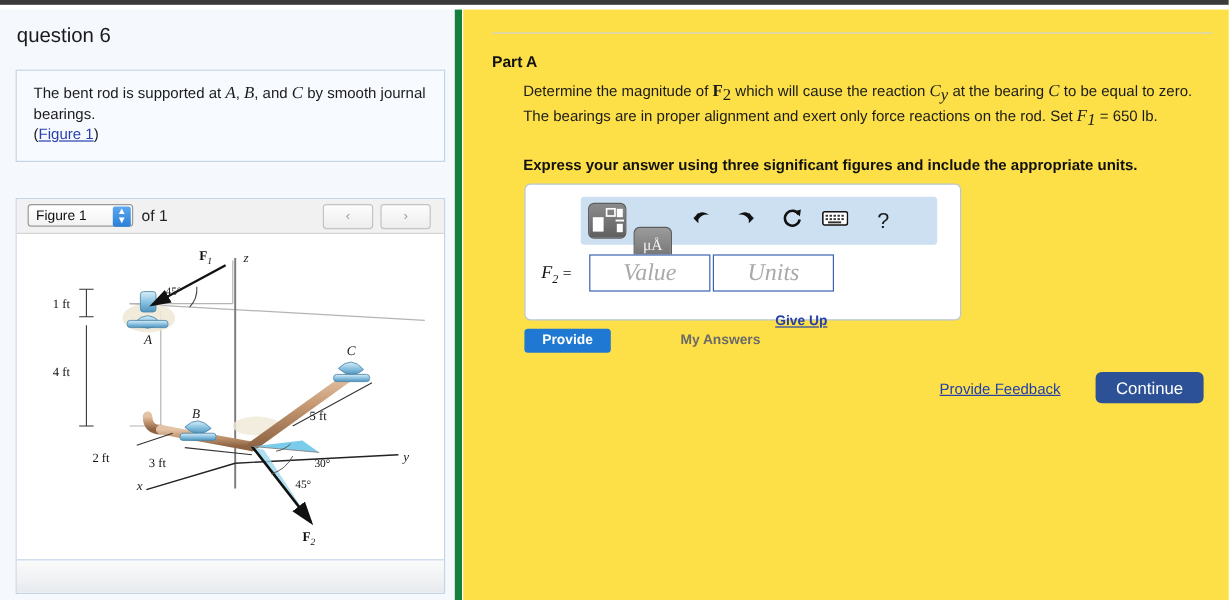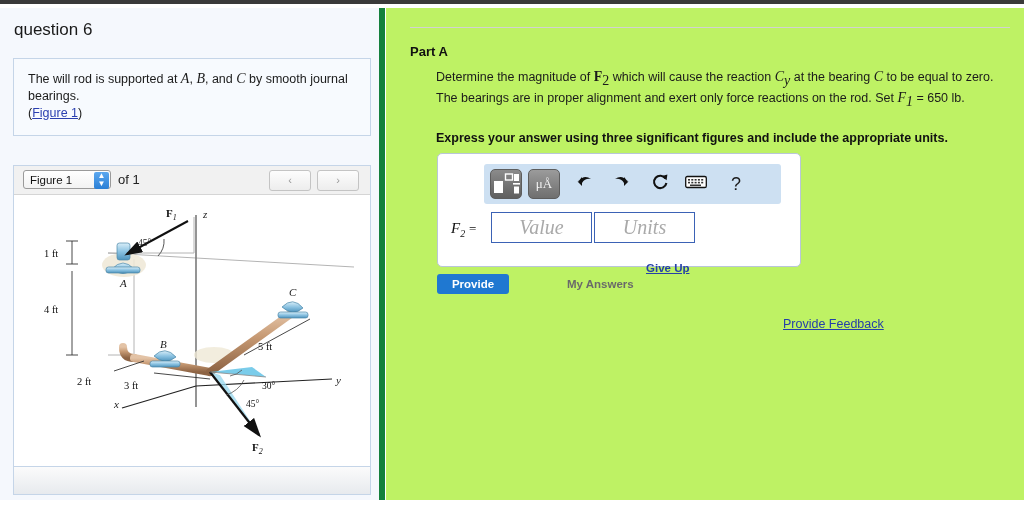--- a/index.html
+++ b/index.html
@@ -63,21 +63,21 @@
   .nav-prev{left:255px;} .nav-next{left:303px;}
 
   .fig-canvas{position:relative;height:272px;background:#fff;overflow:hidden;}
   .fig-foot{
     position:absolute;left:0;bottom:0;width:100%;height:28px;
     background:linear-gradient(#fbfbfb,#e7eaee);
     border-top:1px solid #c5d5e8;box-sizing:border-box;
   }
 
   
-  .right-pane{position:absolute;left:386px;top:4px;width:638px;height:492px;background:#bef264;}
+  .right-pane{position:absolute;left:386px;top:4px;width:638px;height:492px;background:#fde047;}
   .rule{position:absolute;left:24px;top:19px;width:600px;height:1px;background:#d2d2d2;}
   .part-title{position:absolute;left:24px;top:36px;font-size:13px;font-weight:bold;color:#111;}
   .part-body{
     position:absolute;left:50px;top:60px;width:565px;
     font-size:12.5px;line-height:17.5px;color:#1b1b1b;
   }
   .part-bold{
     position:absolute;left:50px;top:123px;width:570px;
     font-size:12.5px;font-weight:bold;color:#111;
   }
@@ -90,21 +90,21 @@
     position:absolute;left:46px;top:10px;width:297px;height:40px;
     background:#cde0f2;border-radius:3px;
   }
   .tb-btn{
     position:absolute;top:5px;width:32px;height:30px;border-radius:5px;
     border:1px solid #5d5d5d;box-sizing:border-box;
   }
   .tb-frac{left:6px;background:linear-gradient(#8b8b8b,#5f5f5f);}
   .tb-unit{left:44px;background:linear-gradient(#9b9b9b,#6f6f6f);
      color:#f4f4f4;font-size:13px;text-align:center;line-height:28px;
-     font-family:"Liberation Serif",serif;}
+     font-family:"Liberation Serif",serif;margin-top:20px;}
   .tb-ico{
     position:absolute;top:8px;width:24px;height:24px;
     text-align:center;line-height:24px;font-size:17px;color:#1a1a1a;
   }
   .i-undo{left:88px;} .i-redo{left:126px;} .i-reset{left:164px;}
   .i-kbd{left:200px;} .i-help{left:240px;font-size:18px;}
 
   .ans-label{
     position:absolute;left:13px;top:66px;
     font-family:"Liberation Serif",serif;font-style:italic;font-size:15px;color:#111;
@@ -139,21 +139,21 @@
 
 <div class="topbar"></div>
 
 <div class="page">
 
   <div class="left-pane">
 
     <div class="q-title">question 6</div>
 
     <div class="q-box">
-      <span>The will rod is supported at </span><span class="mi">A</span><span>, </span><span class="mi">B</span><span>, and </span><span class="mi">C</span><span> by smooth journal bearings.</span><br>
+      <span>The bent rod is supported at </span><span class="mi">A</span><span>, </span><span class="mi">B</span><span>, and </span><span class="mi">C</span><span> by smooth journal bearings.</span><br>
       <span>(</span><a href="#">Figure 1</a><span>)</span>
     </div>
 
     <div class="fig-widget">
 
       <div class="fig-head">
         <div class="fig-select">
           <span>Figure 1</span>
           <span class="arrows">▲<br>▼</span>
         </div>
@@ -345,16 +345,17 @@
       </div>
 
       <div class="fld fld-value">Value</div>
       <div class="fld fld-units">Units</div>
     </div>
 
     <div class="btn-submit">Provide</div>
     <div class="my-answers">My Answers</div>
     <div class="give-up">Give Up</div>
     <div class="provide-fb">Provide Feedback</div>
+    <div class="btn-continue">Continue</div>
   </div>
 
   <div class="bottom-strip"></div>
 </div>
 
 </body></html>

